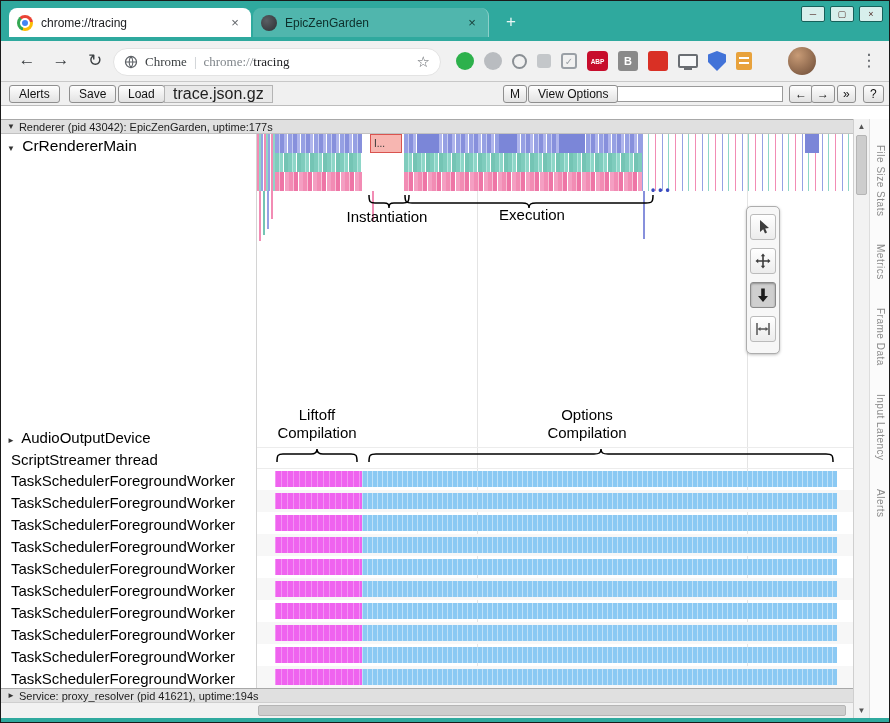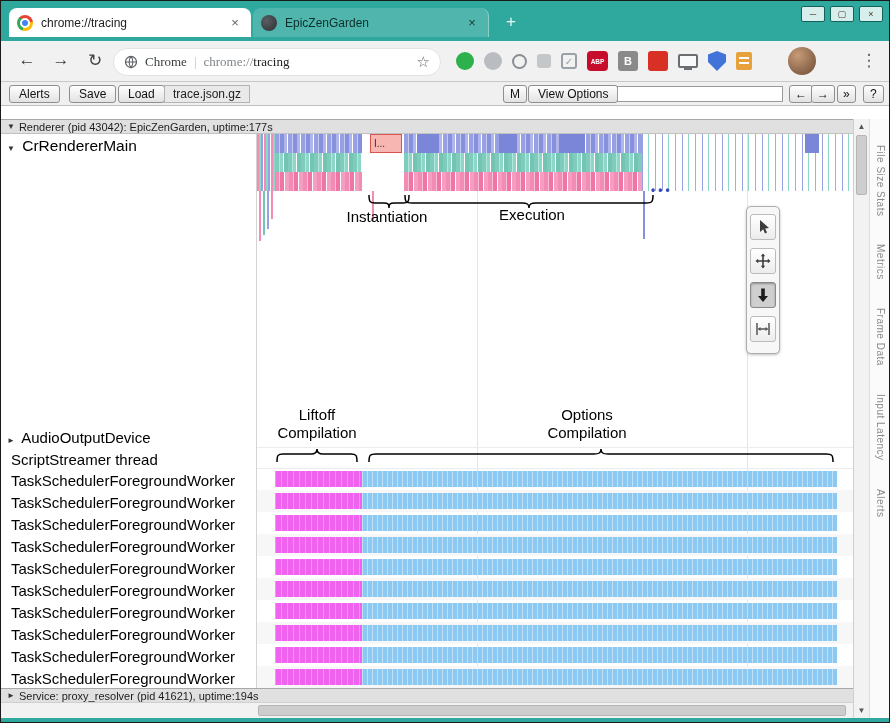--- a/index.html
+++ b/index.html
@@ -55,21 +55,21 @@
       background-image:linear-gradient(#fff 0 0),linear-gradient(#fff 0 0);
       background-size:10px 2px,10px 2px;background-position:3px 5px,3px 10px;background-repeat:no-repeat;}
   .avatar{width:28px;height:28px;border-radius:50%;margin-left:26px;background:radial-gradient(circle at 35% 30%,#c89b76,#6b4a35);}
   .nav-menu{position:absolute;right:10px;top:9px;font-size:17px;color:#5f6368;width:20px;text-align:center;}
 
   
   .trace-toolbar{position:absolute;left:0;top:81px;width:100%;height:24px;background:#f0f0f0;border-bottom:1px solid #bdbdbd;}
   .tbtn{position:absolute;top:3px;height:18px;border:1px solid #8f8f8f;border-radius:3px;
         background:linear-gradient(#fefefe,#e2e2e2);font-size:12px;padding:0 9px;
         display:flex;align-items:center;color:#111;white-space:nowrap;}
-  .tfile{position:absolute;top:3px;height:18px;border:1px solid #b4b4b4;background:#e9e9e9;font-size:12px;
+  .tfile{position:absolute;top:3px;height:18px;border:1px solid #b4b4b4;background:#e9e9e9;font-size:16px;
          padding:0 8px;display:flex;align-items:center;color:#222;}
   .tsearch{position:absolute;top:4px;left:616px;width:166px;height:16px;border:1px solid #9a9a9a;background:#fff;
            font-size:11px;padding:0 4px;font-family:"Liberation Sans",sans-serif;}
 
   
   .ruler{position:absolute;left:0;top:105px;width:100%;height:13px;background:#fff;}
   .rtick{position:absolute;top:0;width:1px;height:13px;background:#9a9a9a;}
   .rlabel{position:absolute;top:1px;font-size:9px;color:#444;white-space:nowrap;}
   .proc-bar{position:absolute;left:0;top:118px;width:852px;height:15px;background:#e0e0e0;
             border-top:1px solid #a8a8a8;border-bottom:1px solid #c2c2c2;

